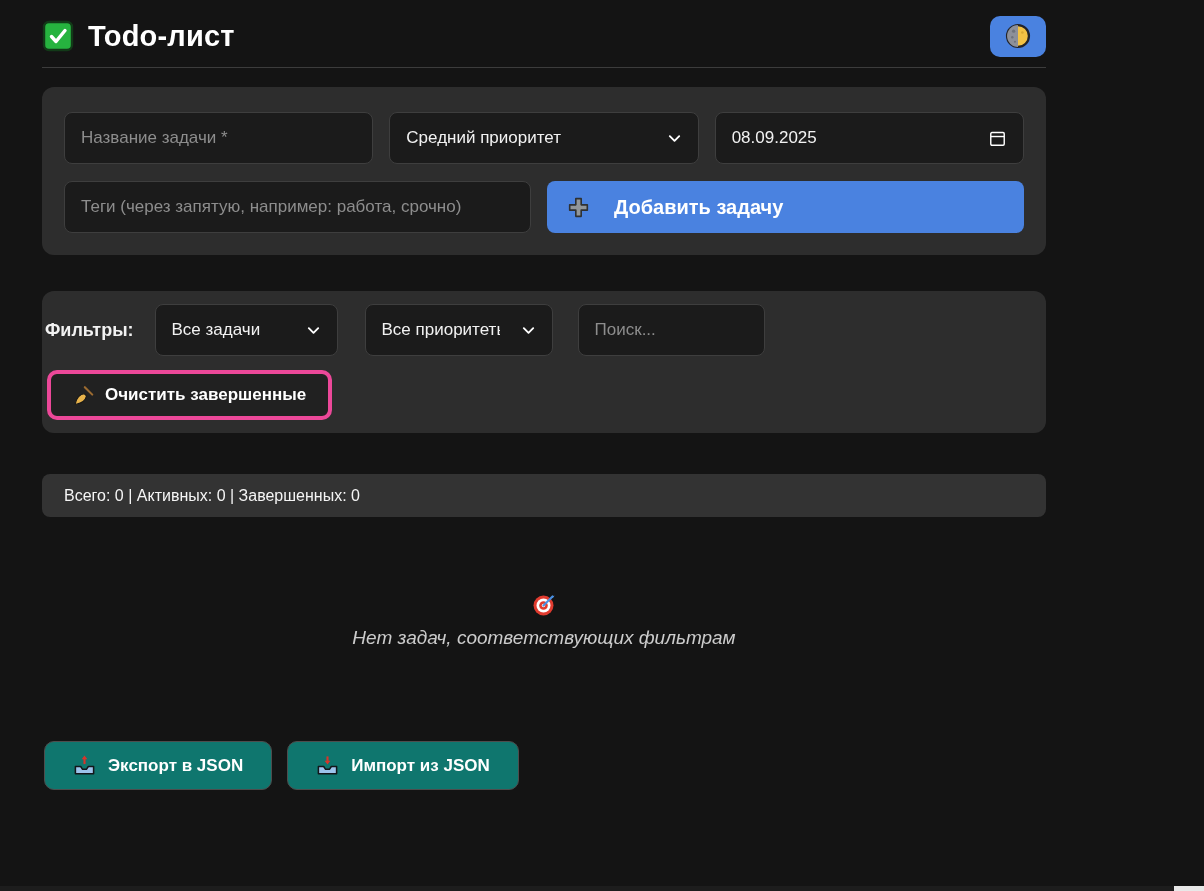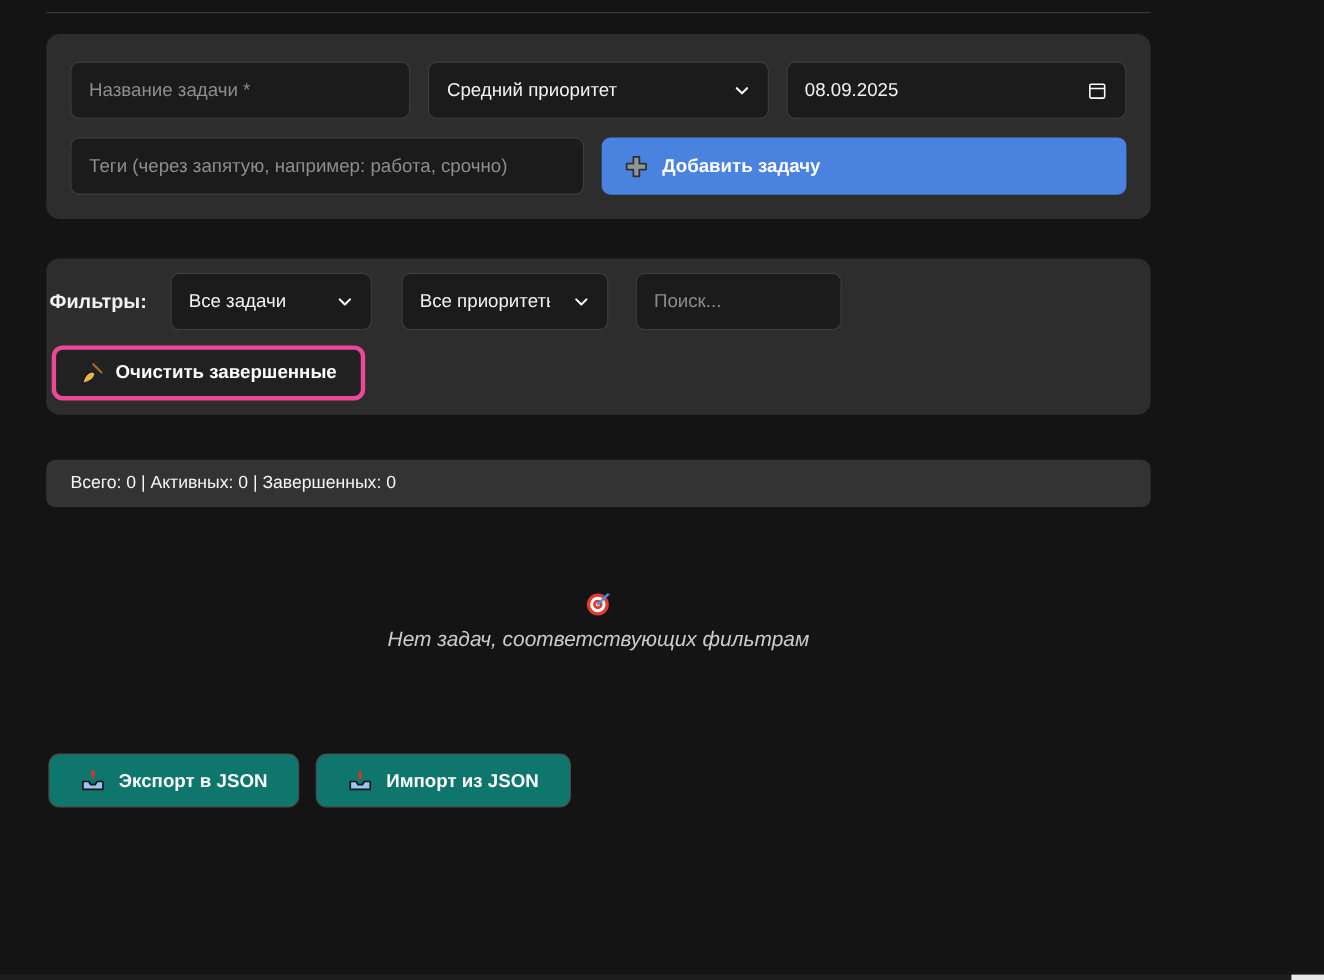--- a/index.html
+++ b/index.html
@@ -45,22 +45,22 @@
     border:2px solid #ededed; border-radius:10px; padding:10px 14px;
     font-size:17px; font-family:"Liberation Sans","DejaVu Sans",sans-serif;
     resize:vertical; outline:none; display:block;
   }
   .caret { position:absolute; left:14px; top:10px; width:2px; height:26px; background:#dcdcdc; }
 
   .row3 { margin-top:17px; }
   input.tags { width:467px; flex:none; white-space:nowrap; overflow:hidden; }
   .add-btn {
     flex:1; height:52px; border:none; border-radius:8px; background:#4a82e0;
-    color:#ffffff; font-size:17px; font-weight:bold; display:flex; align-items:center;
-    gap:12px; padding:0 20px; cursor:pointer;
+    color:#ffffff; font-size:20px; font-weight:bold; display:flex; align-items:center;
+    gap:24px; padding:0 20px; cursor:pointer;
     font-family:"Liberation Sans","DejaVu Sans",sans-serif;
   }
 
   
   .filters-panel { margin-top:36px; padding:13px 16px 13px 3px; }
   .filters-row { display:flex; align-items:center; }
   .filters-label { font-size:18px; font-weight:bold; margin-right:21px; white-space:nowrap; }
   .select.status { width:183px; margin-right:27px; }
   .select.prio { width:188px; margin-right:25px; }
   .select.prio .select-label { max-width:118px; }
@@ -99,20 +99,41 @@
   .hscroll-track { position:absolute; left:0; bottom:0; width:1204px; height:5px; background:#1d1d1d; }
   .hscroll-thumb { position:absolute; right:0; bottom:0; width:30px; height:5px; background:#e8e8e8; }
 
   .icon svg, .chev svg { display:block; }
 </style>
 </head>
 <body>
 
 <div class="app">
 
+  <div class="header">
+    <span class="app-icon">
+      <svg viewBox="0 0 32 32" width="32" height="32">
+        <rect x="2" y="2" width="28" height="28" rx="5" fill="#26b33f" stroke="#123a18" stroke-width="2.4"></rect>
+        <path d="M9.5 16.5 l4.5 5 9-11" stroke="#ffffff" stroke-width="3.4" fill="none" stroke-linecap="round" stroke-linejoin="round"></path>
+      </svg>
+    </span>
+    <h1 class="page-title">Todo-лист</h1>
+    <button class="theme-btn">
+      <span class="icon">
+        <svg viewBox="0 0 32 32" width="28" height="28">
+          <circle cx="16" cy="16" r="12.5" fill="#f3c244" stroke="#23242a" stroke-width="2.6"></circle>
+          <path d="M16 3.5 A12.5 12.5 0 0 0 16 28.5 Z" fill="#8d9099"></path>
+          <circle cx="11" cy="10.5" r="1.9" fill="#6f737c"></circle>
+          <circle cx="9.5" cy="17.5" r="1.4" fill="#6f737c"></circle>
+          <circle cx="12.5" cy="22.5" r="1.2" fill="#6f737c"></circle>
+          <circle cx="21" cy="12" r="1.5" fill="#d9a832"></circle>
+        </svg>
+      </span>
+    </button>
+  </div>
   <div class="divider"></div>
 
   <section class="panel form-panel">
     <div class="row row1">
       <input class="field" type="text" placeholder="Название задачи *" style="">
       <div class="field select">
         <span class="select-label">Средний приоритет</span>
         <span class="chev">
           <svg width="15" height="15" viewBox="0 0 16 16">
               <path d="M3 5.5 l5 5 5-5" stroke="#ffffff" stroke-width="2" fill="none" stroke-linecap="round" stroke-linejoin="round"></path>

